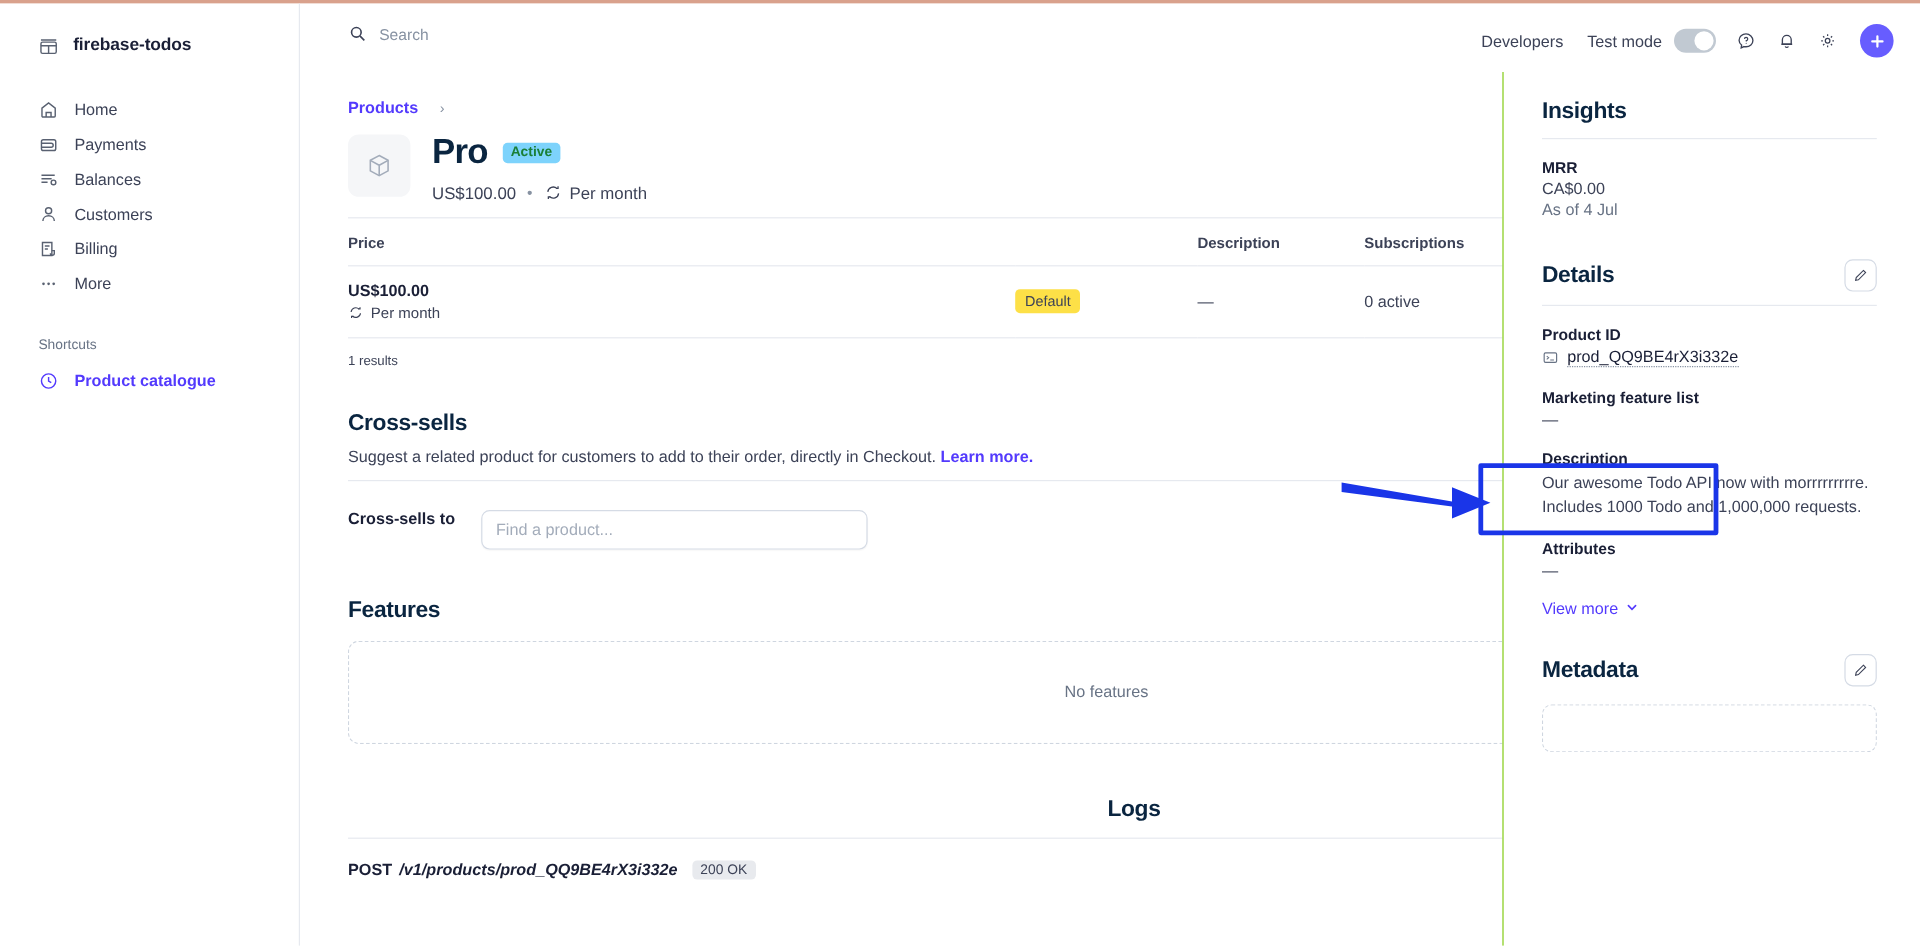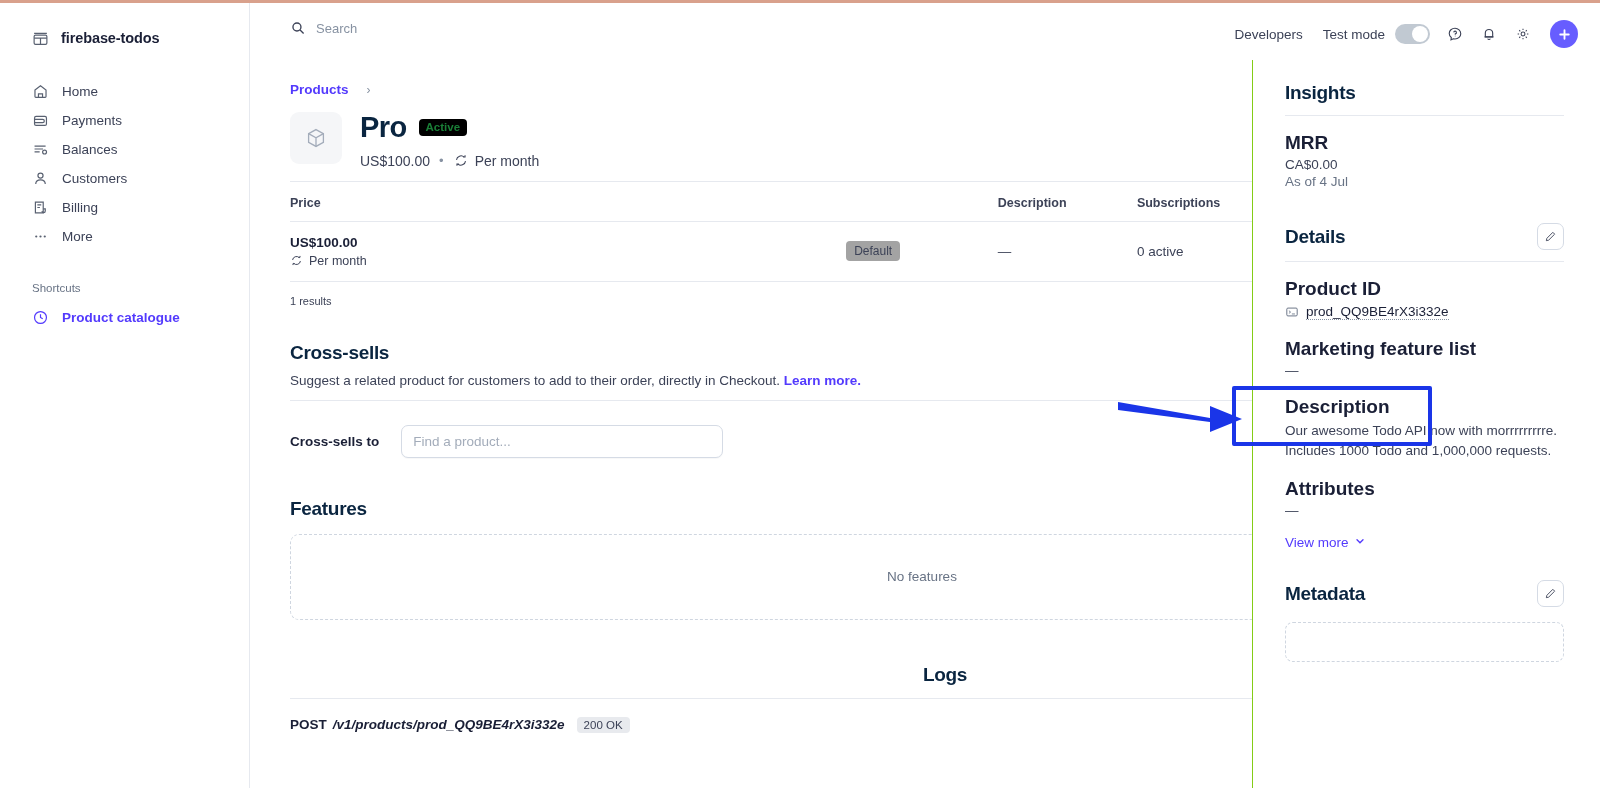--- a/index.html
+++ b/index.html
@@ -51,21 +51,21 @@
   .content { position:relative; padding:0 0 0 40px; }
 
   .breadcrumb { display:flex; align-items:center; gap:18px; padding-top:22px; }
   .bc-link { font-size:13.5px; font-weight:700; color:#533afd; cursor:pointer; }
   .bc-sep { color:#8792a2; font-size:12px; }
 
   .prod-head { display:flex; align-items:flex-start; gap:18px; margin-top:15px; }
   .prod-thumb { width:52px; height:52px; border-radius:9px; background:#f5f6f8; display:flex; align-items:center; justify-content:center; color:#a3acba; }
   .prod-title-row { display:flex; align-items:center; gap:12px; }
   .prod-title { font-size:29px; font-weight:700; letter-spacing:-0.6px; color:#0a2540; line-height:1.1; }
-  .badge-active { background:#000000; color:#1a7f37; font-size:11.5px; font-weight:600; border-radius:4px; padding:2px 7px 3px; }
+  .badge-active { background:#7dd3fc; color:#1a7f37; font-size:11.5px; font-weight:600; border-radius:4px; padding:2px 7px 3px; }
   .prod-sub { display:flex; align-items:center; gap:9px; margin-top:9px; font-size:14px; color:#3c4257; }
   .dot-sep { color:#8792a2; font-size:13px; }
   .recur { display:flex; align-items:center; gap:6px; }
 
   .head-actions { position:absolute; right:40px; top:20px; display:flex; align-items:center; gap:9px; }
   .btn {
     border:1px solid #d5dbe5; background:#fff; border-radius:7px; height:33px;
     padding:0 13px; font-size:13.5px; font-weight:600; color:#1a1f36; cursor:pointer;
     display:flex; align-items:center; box-shadow:0 1px 1px rgba(0,0,0,0.04);
   }
@@ -78,28 +78,28 @@
   .rule { height:1px; background:#e6e9ef; margin-top:12px; margin-right:46px; }
 
   table.ptable { width:calc(100% - 46px); border-collapse:collapse; }
   table.ptable th {
     text-align:left; font-size:12.5px; font-weight:700; color:#3c4257;
     padding:14px 0 11px; border-bottom:1px solid #e6e9ef;
   }
   table.ptable td { padding:13px 0; font-size:13.5px; color:#3c4257; border-bottom:1px solid #e6e9ef; vertical-align:middle; }
   .price-main { font-size:13.5px; font-weight:700; color:#1a1f36; }
   .price-sub { display:flex; align-items:center; gap:6px; font-size:12.5px; color:#3c4257; margin-top:4px; }
-  .chip { background:#a3a3a3; color:#3c4257; font-size:12px; border-radius:4px; padding:3px 8px; display:inline-block; }
+  .chip { background:#fde047; color:#3c4257; font-size:12px; border-radius:4px; padding:3px 8px; display:inline-block; }
   .dots-cell { color:#687385; font-size:15px; text-align:right; cursor:pointer; }
   .results { font-size:11px; color:#3c4257; margin-top:13px; }
 
   .cs-title { margin-top:35px; }
   .cs-desc { font-size:13.5px; color:#3c4257; margin-top:9px; }
   .link { color:#533afd; font-weight:600; cursor:pointer; }
-  .cs-row { display:flex; align-items:center; gap:22px; margin-top:24px; }
+  .cs-row { display:flex; gap:22px; margin-top:24px; }
   .cs-label { font-size:13.5px; font-weight:600; color:#1a1f36; }
   .cs-input {
     width:322px; height:33px; border:1px solid #d5dbe5; border-radius:7px; background:#fff;
     font-size:13.5px; color:#1a1f36; padding:0 11px; font-family:"Liberation Sans", sans-serif;
     box-shadow:0 1px 1px rgba(0,0,0,0.03);
   }
   .cs-input::placeholder { color:#a3acba; }
 
   .feat-title { margin-top:40px; }
   .feat-box {
@@ -111,21 +111,21 @@
   .log-method { font-size:13.5px; font-weight:700; color:#1a1f36; }
   .log-path { font-size:13.5px; font-weight:700; color:#1a1f36; font-style:italic; }
   .log-status { background:#e8eaee; color:#3c4257; font-size:11.5px; border-radius:4px; padding:2px 7px; margin-left:12px; }
   .log-time { margin-left:auto; font-size:13px; color:#687385; }
 
   
   .rpanel { position:absolute; top:60px; right:0; width:348px; height:728px; background:#fff; border-left:1px solid #84cc16; padding:0 36px 0 32px; }
   .rp-title { font-size:19px; font-weight:700; color:#0a2540; letter-spacing:-0.3px; }
   .rp-head { display:flex; align-items:center; justify-content:space-between; }
   .rp-rule { height:1px; background:#e6e9ef; margin-top:11px; margin-bottom:16px; }
-  .rp-lbl { font-size:19px; font-weight:700; color:#1a1f36; }
+  .rp-lbl { font-size:13px; font-weight:700; color:#1a1f36; }
   .rp-val { font-size:13.5px; color:#3c4257; margin-top:3px; }
   .rp-muted { font-size:13.5px; color:#687385; margin-top:2px; }
   .rp-block { margin-top:18px; }
   .edit-btn { width:27px; height:27px; border:1px solid #d5dbe5; border-radius:7px; display:flex; align-items:center; justify-content:center; cursor:pointer; background:#fff; color:#3c4257;}
   .prodid-val { display:flex; align-items:center; gap:7px; margin-top:4px; }
   .prodid-text { font-size:13.5px; color:#1a1f36; border-bottom:1px dotted #8792a2; cursor:pointer; }
   .viewmore { display:flex; gap:5px; font-size:13.5px; color:#533afd; font-weight:400; margin-top:17px; cursor:pointer; }
   .meta-box { margin-top:15px; height:40px; border:1px dashed #cfd6e0; border-radius:8px; }
 
   

